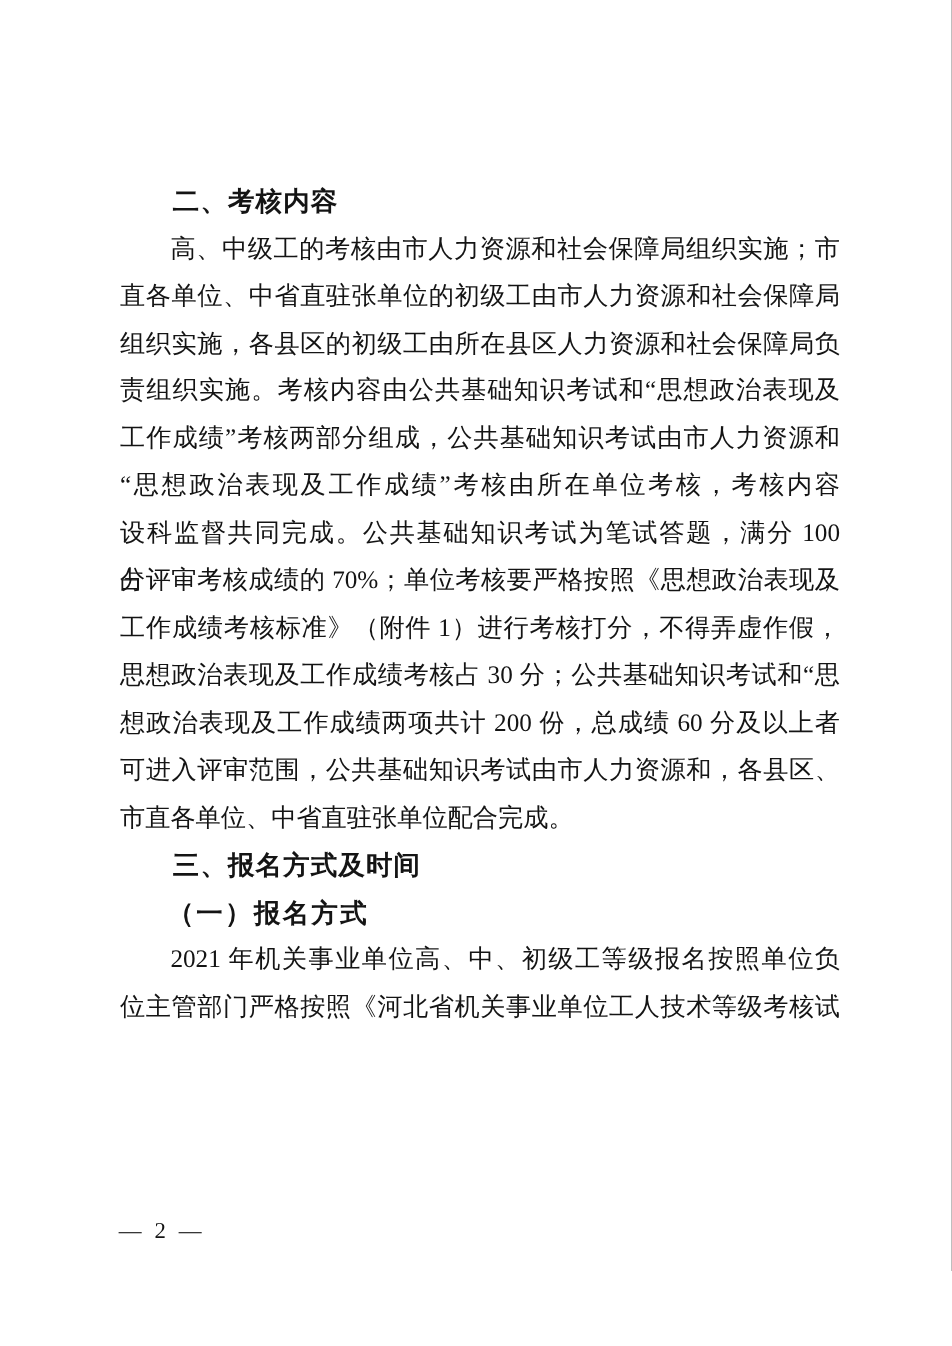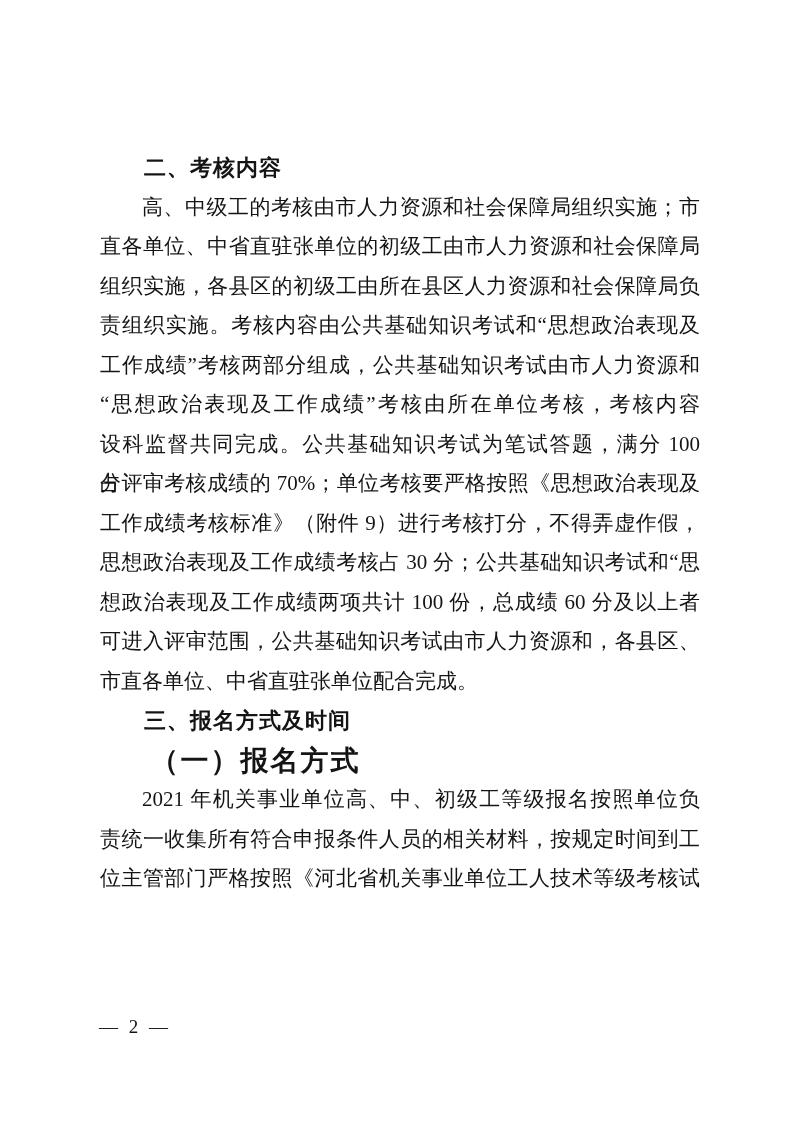--- a/index.html
+++ b/index.html
@@ -29,21 +29,21 @@
     font-size: 22px;
     height: 39.5px;
     line-height: 39.5px;
     text-indent: 2em;
     letter-spacing: 1px;
     white-space: nowrap;
   }
   .subheading {
     font-family: Liberation Sans, sans-serif;
     font-weight: bold;
-    font-size: 28px;
+    font-size: 22px;
     height: 39.5px;
     line-height: 39.5px;
     text-indent: 1.8em;
     letter-spacing: 2px;
     white-space: nowrap;
   }
   .para .line {
     font-size: 21px;
     height: 39.5px;
     line-height: 39.5px;
@@ -78,33 +78,32 @@
 
     <div class="para">
         <div class="line indent">高、中级工的考核由市人力资源和社会保障局组织实施；市</div>
         <div class="line">直各单位、中省直驻张单位的初级工由市人力资源和社会保障局</div>
         <div class="line">组织实施，各县区的初级工由所在县区人力资源和社会保障局负</div>
         <div class="line">责组织实施。考核内容由公共基础知识考试和“思想政治表现及</div>
         <div class="line">工作成绩”考核两部分组成，公共基础知识考试由市人力资源和</div>
         <div class="line">“思想政治表现及工作成绩”考核由所在单位考核，考核内容</div>
         <div class="line">设科监督共同完成。公共基础知识考试为笔试答题，满分 100 分，</div>
         <div class="line">占评审考核成绩的 70%；单位考核要严格按照《思想政治表现及</div>
-        <div class="line">工作成绩考核标准》（附件 9）进行考核打分，不得弄虚作假，</div>
+        <div class="line">工作成绩考核标准》（附件 1）进行考核打分，不得弄虚作假，</div>
         <div class="line">思想政治表现及工作成绩考核占 30 分；公共基础知识考试和“思</div>
-        <div class="line">想政治表现及工作成绩两项共计 100 份，总成绩 60 分及以上者</div>
+        <div class="line">想政治表现及工作成绩两项共计 200 份，总成绩 60 分及以上者</div>
         <div class="line">可进入评审范围，公共基础知识考试由市人力资源和，各县区、</div>
         <div class="line no-just">市直各单位、中省直驻张单位配合完成。</div>
       </div>
 
     <div class="heading">三、报名方式及时间</div>
 
     <div class="subheading">（一）报名方式</div>
 
     <div class="para">
         <div class="line indent">2021 年机关事业单位高、中、初级工等级报名按照单位负</div>
-        <div class="line">责统一收集所有符合申报条件人员的相关材料，按规定时间到工</div>
         <div class="line">位主管部门严格按照《河北省机关事业单位工人技术等级考核试</div>
       </div>
 
   </div>
 
   <div class="footer">— 2 —</div>
 </div>
 
 </body></html>

